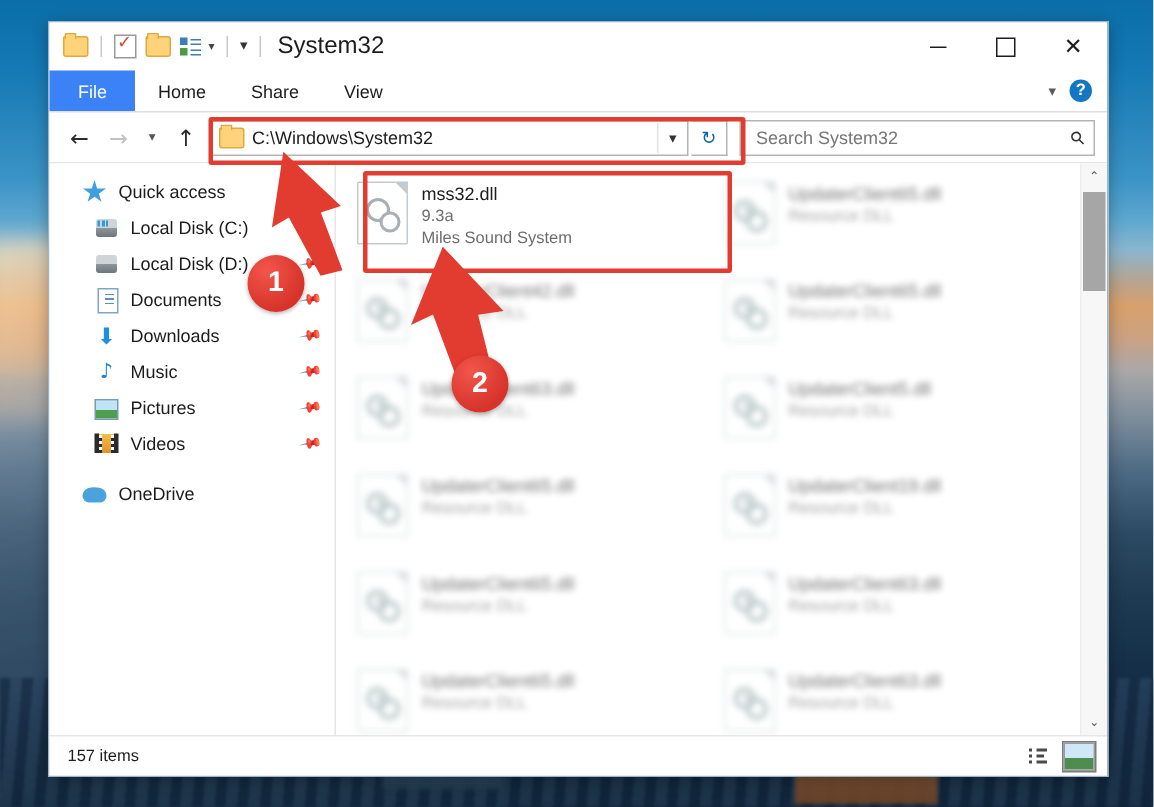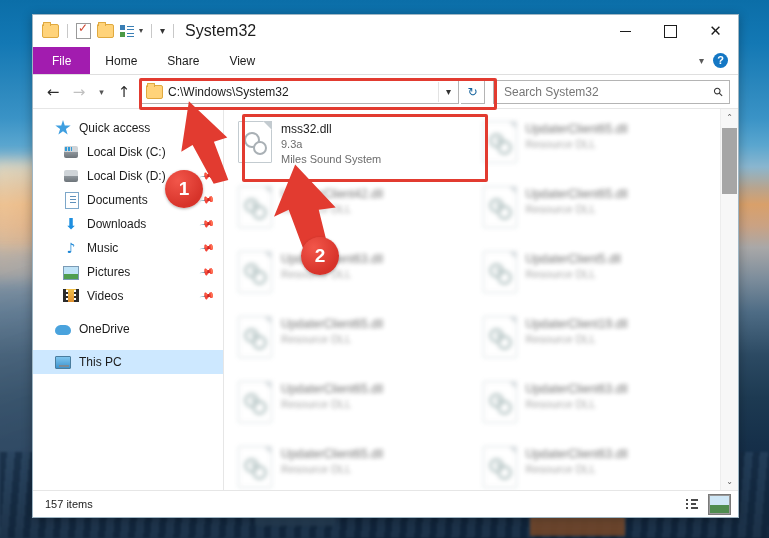--- a/index.html
+++ b/index.html
@@ -213,21 +213,21 @@
   .tab {
     display: flex;
     align-items: center;
     justify-content: center;
     padding: 0 15px;
     font-size: 12px;
     color: #1c1c1c;
     cursor: default;
   }
   .tab.file {
-    background: #a21caf;
+    background: #3b82f6;
     color: #ffffff;
     padding: 0 19px;
   }
   .ribbon-right {
     margin-left: auto;
     display: flex;
     align-items: center;
     gap: 9px;
     padding-right: 10px;
   }
@@ -821,26 +821,20 @@
 
       <div class="navitem">
         <span class="navicon">
             <span class="ic-cloud" style="position:absolute;left:0;right:0;"></span>
           </span>
         <span>OneDrive</span>
       </div>
 
       <div class="navgap"></div>
 
-      <div class="navitem selected">
-        <span class="navicon">
-            <span class="ic-pc" style="position:absolute;left:0;right:0;"></span>
-          </span>
-        <span>This PC</span>
-      </div>
 
       <div class="navgap"></div>
 
     </div>
 
     <div class="content">
       <div class="filegrid">
 
         <div class="fileitem clear">
           <span class="fileicon">

